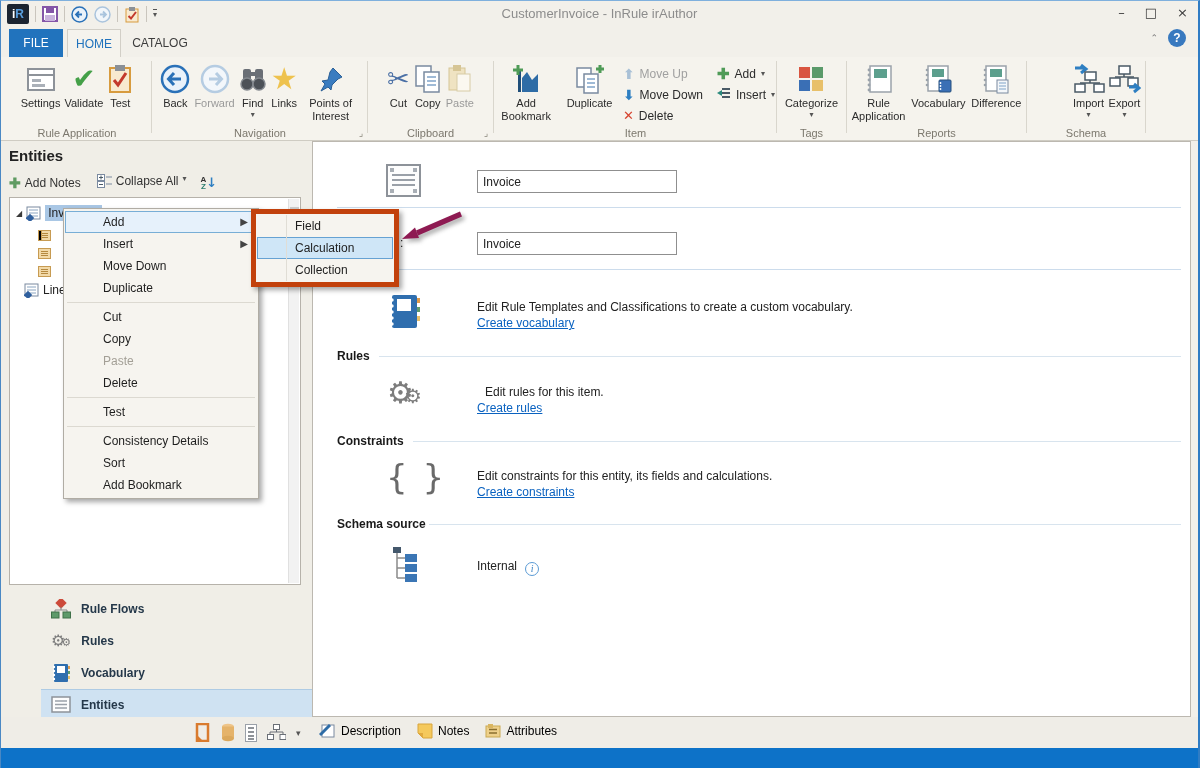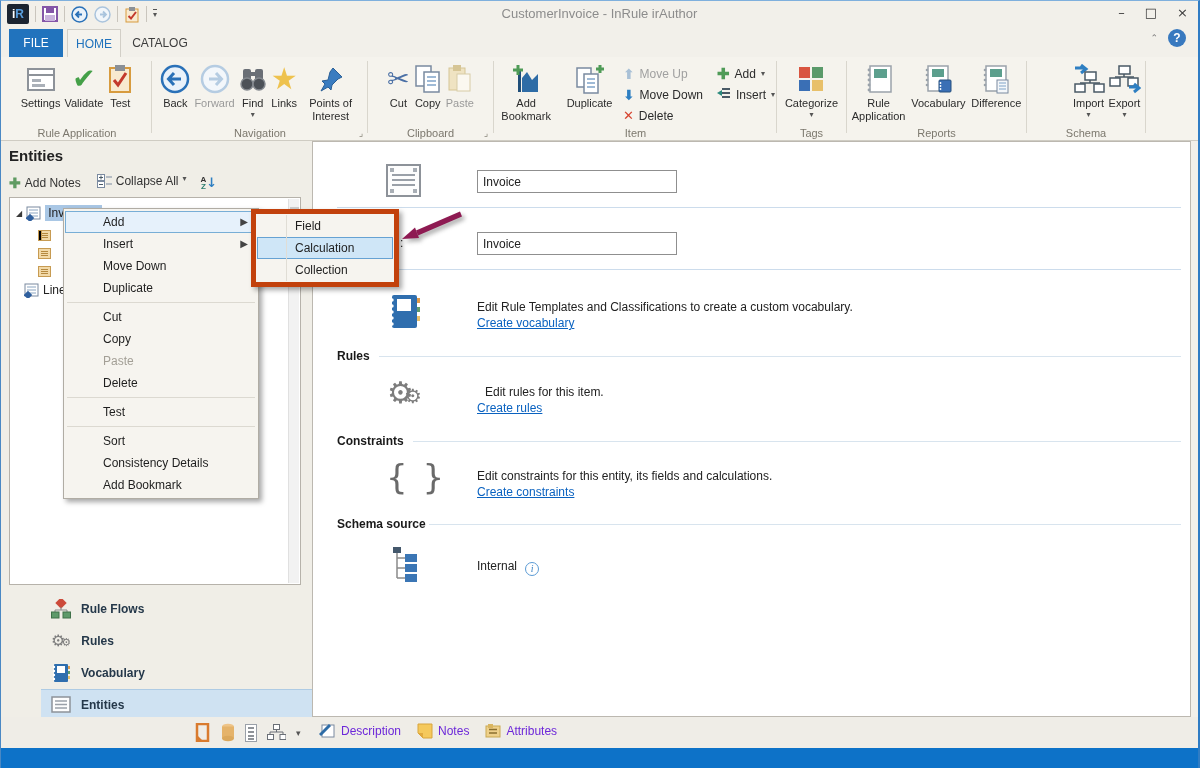--- a/index.html
+++ b/index.html
@@ -83,21 +83,21 @@
   .blink { position:absolute; font-size:12px; color:#0a62c0; text-decoration:underline; cursor:pointer; }
   .infoi { display:inline-block; width:14px; height:14px; border:1px solid #5b9bd5; border-radius:50%; color:#3b82c4;
            font-size:10px; line-height:12px; text-align:center; font-family:"Liberation Serif",serif; font-style:italic;
            vertical-align:-2px; margin-left:8px; }
   .braces { position:absolute; font-size:34px; color:#6a6a6a; font-family:"DejaVu Sans",sans-serif; letter-spacing:4px; }
   .gears { position:absolute; color:#7d7d7d; font-family:"DejaVu Sans",sans-serif; }
 
   
   .bottomstrip { position:absolute; left:0; top:716px; right:0; height:32px; background:#efede7; }
   .bs-icons { position:absolute; left:193px; top:6px; display:flex; align-items:center; gap:10px; }
-  .bs-tabs { position:absolute; left:318px; top:5px; display:flex; align-items:center; gap:16px; font-size:12px; color:#6d28d9; }
+  .bs-tabs { position:absolute; left:318px; top:5px; display:flex; align-items:center; gap:16px; font-size:12px; color:#000000; }
   .bs-tab { display:flex; align-items:center; gap:5px; }
   .statusbar { position:absolute; left:0; right:0; bottom:0; height:20px; background:#0d72c8; }
 </style>
 </head>
 <body>
 
 <div class="window">
 
   <div class="titlebar">
     <div class="qat">
@@ -617,22 +617,22 @@
     <div class="mitem"><span>Move Down</span></div>
     <div class="mitem"><span>Duplicate</span></div>
     <div class="msep"></div>
     <div class="mitem"><span>Cut</span></div>
     <div class="mitem"><span>Copy</span></div>
     <div class="mitem dis"><span>Paste</span></div>
     <div class="mitem"><span>Delete</span></div>
     <div class="msep"></div>
     <div class="mitem"><span>Test</span></div>
     <div class="msep"></div>
+    <div class="mitem"><span>Consistency Details</span></div>
     <div class="mitem"><span>Sort</span></div>
-    <div class="mitem"><span>Consistency Details</span></div>
     <div class="mitem"><span>Add Bookmark</span></div>
   </div>
 
   <div class="submenu">
     <div class="gutter"></div>
     <div class="smitem"><span>Field</span></div>
     <div class="smitem hl"><span>Calculation</span></div>
     <div class="smitem"><span>Collection</span></div>
   </div>
 

